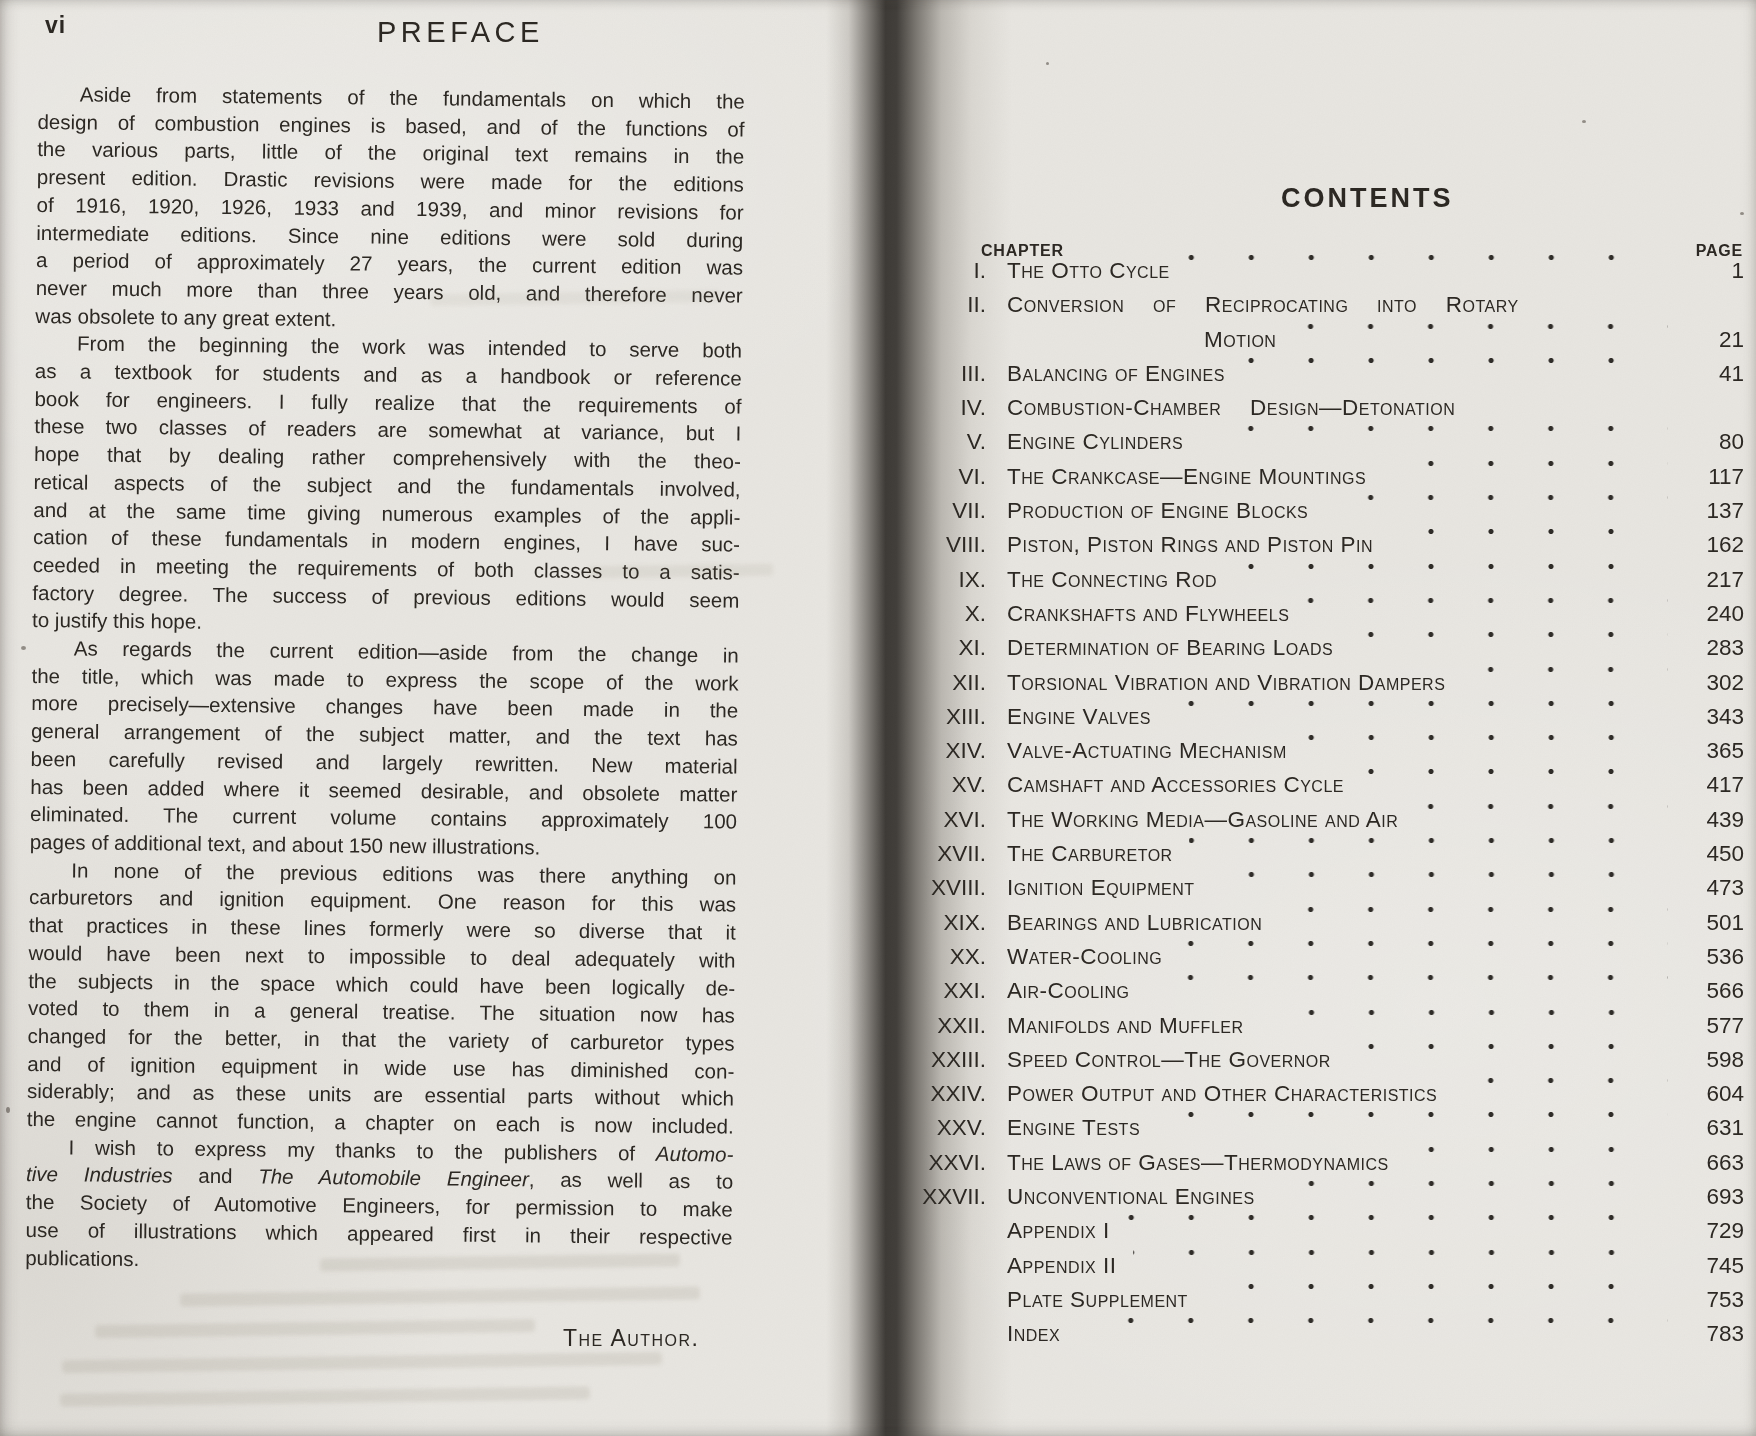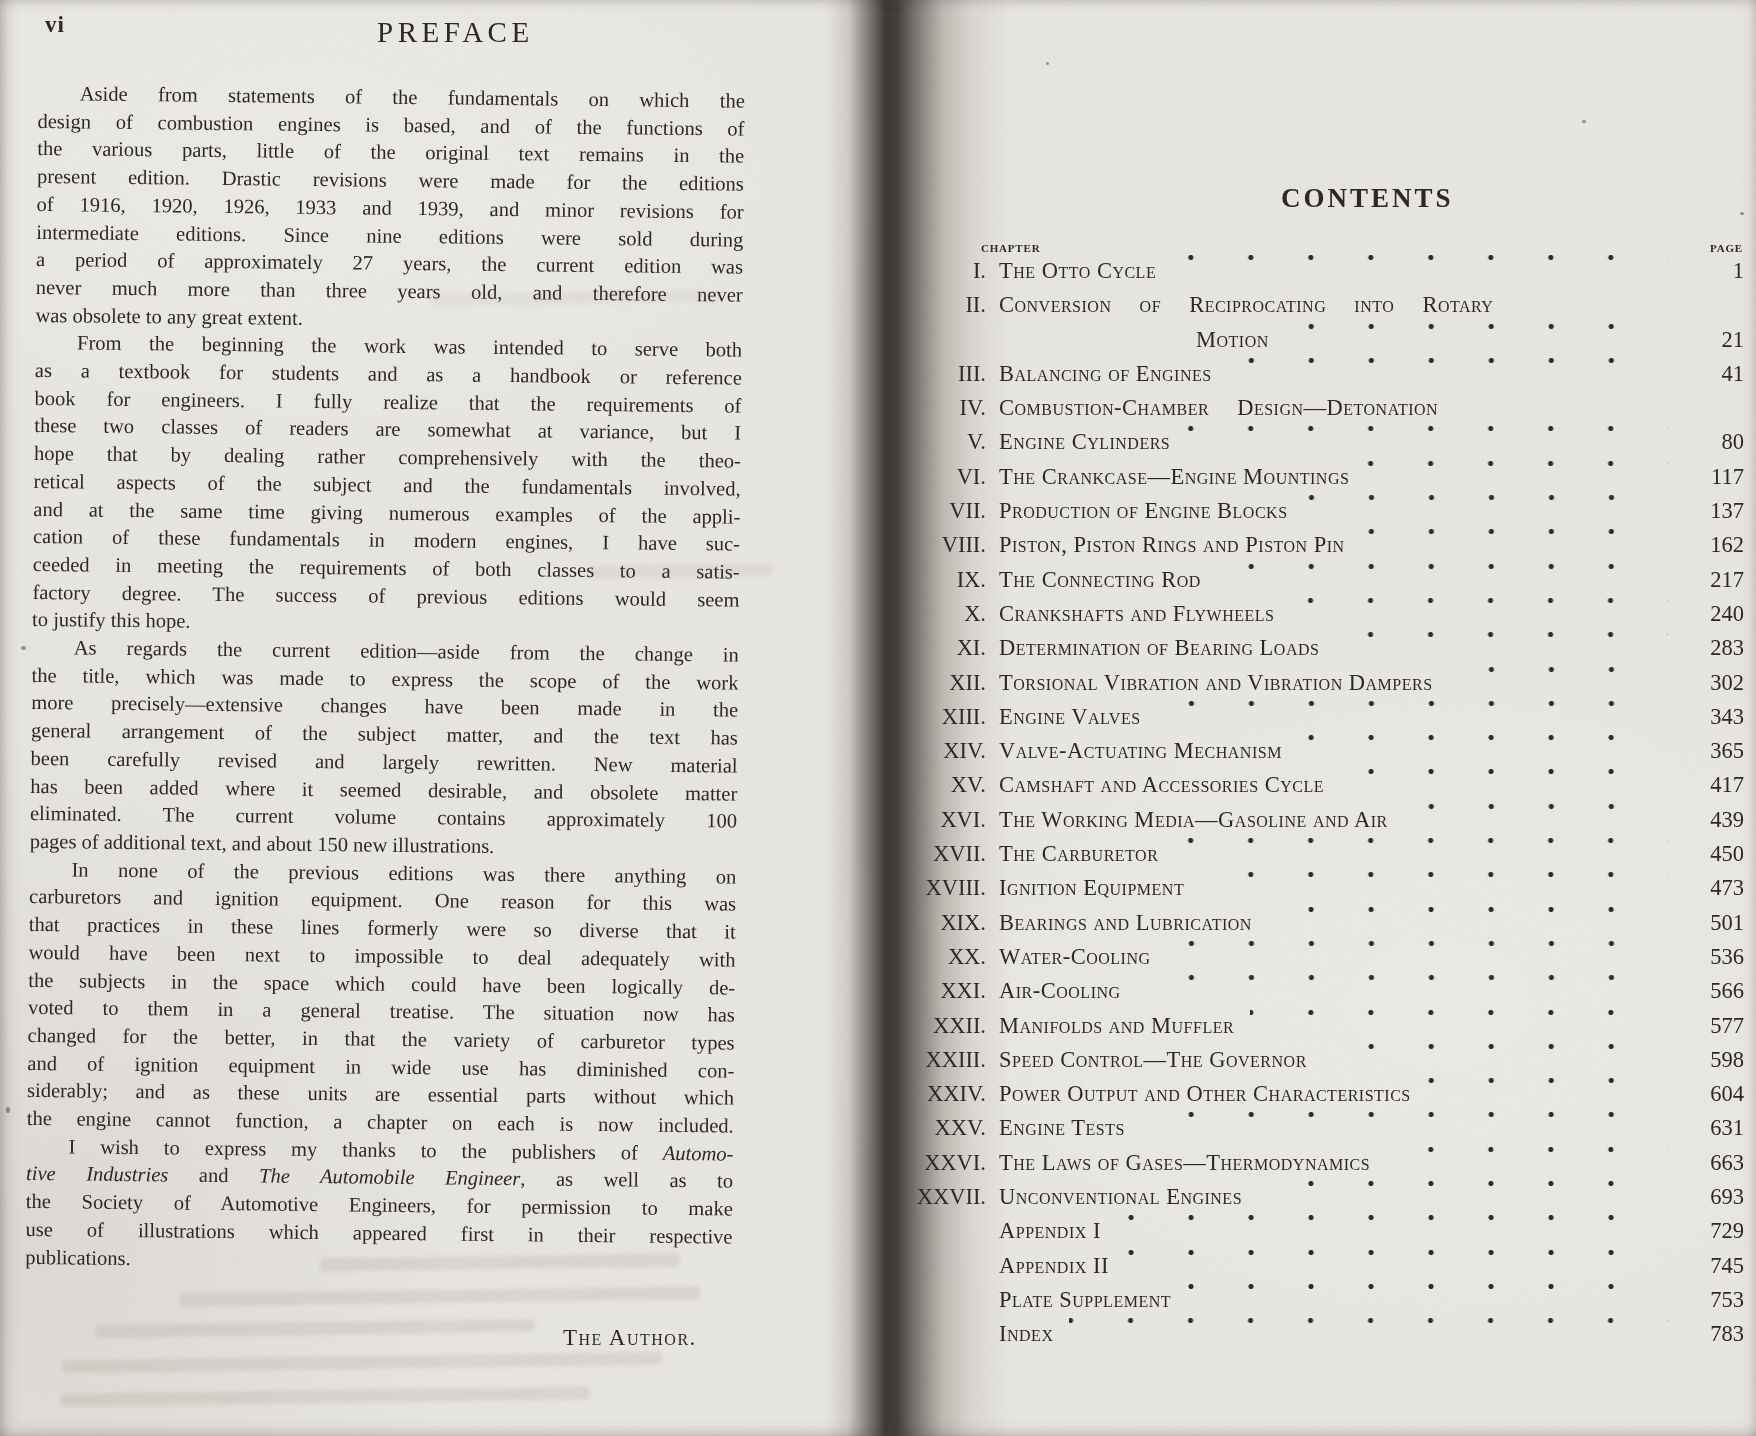--- a/index.html
+++ b/index.html
@@ -1,18 +1,18 @@
 <!DOCTYPE html>
 <html><head>
 <meta charset="utf-8">
 <style>
   html,body{margin:0;padding:0;}
   #stage{
     position:relative;width:1756px;height:1436px;overflow:hidden;
-    font-family:Liberation Serif, serif;color:#2b2722;
+    font-family:Liberation Sans, sans-serif;color:#2b2722;
     background:
       radial-gradient(900px 500px at 18% 12%, rgba(255,255,255,.20), rgba(255,255,255,0) 70%),
       radial-gradient(1000px 700px at 82% 70%, rgba(255,255,255,.16), rgba(255,255,255,0) 70%),
       radial-gradient(700px 900px at 2% 88%, rgba(120,112,100,.10), rgba(120,112,100,0) 60%),
       #e8e6e1;
   }
   #stage::after{
     content:"";position:absolute;inset:0;pointer-events:none;
     box-shadow:
       inset 10px 0 18px -10px rgba(70,65,58,.45),
@@ -48,28 +48,28 @@
     transform:rotate(.62deg);transform-origin:0 0;
   }
   .pl{text-align:justify;text-align-last:justify;white-space:normal;}
   .pl.last{text-align-last:left;}
   .pl.indent{text-indent:42px;}
   .it{font-style:italic;}
   .signature{position:absolute;left:563px;top:1325px;font-size:23px;font-variant:small-caps;letter-spacing:1.5px;}
 
   
   .toc-title{position:absolute;left:391px;top:183px;font-size:27px;font-weight:700;letter-spacing:3px;}
-  .col-label{position:absolute;top:242px;font-size:11px;font-weight:700;letter-spacing:.8px;text-align:right;}
+  .col-label{position:absolute;top:242px;font-size:16px;font-weight:700;letter-spacing:.8px;text-align:right;}
   .col-chapter{left:91px;}
   .col-page{right:49px;}
   .toc-list{position:absolute;left:0;right:48px;top:254px;font-size:22.5px;line-height:34.3px;}
   .toc-row{display:flex;align-items:flex-start;}
   .toc-num{width:96px;text-align:right;white-space:nowrap;flex:0 0 96px;}
   .toc-body{flex:1;margin-left:13px;min-width:0;}
-  .toc-line{display:flex;align-items:flex-end;}
+  .toc-line{display:flex;align-items:flex-end;margin-left:8px;}
   .toc-entry-title{font-variant:small-caps;letter-spacing:.5px;white-space:nowrap;}
   .toc-entry-title.stretch{word-spacing:22px;}
   .toc-page-num{flex:0 0 58px;width:58px;text-align:right;white-space:nowrap;}
   .leader{
     flex:1 1 auto;min-width:8px;height:7px;align-self:baseline;
     margin:0 18px 0 16px;
     background-image:radial-gradient(circle at 3px 3.5px, #2e2b27 2.1px, rgba(0,0,0,0) 3px);
     background-size:60px 7px;background-repeat:repeat-x;background-position:right 0 bottom 0;
   }
 

